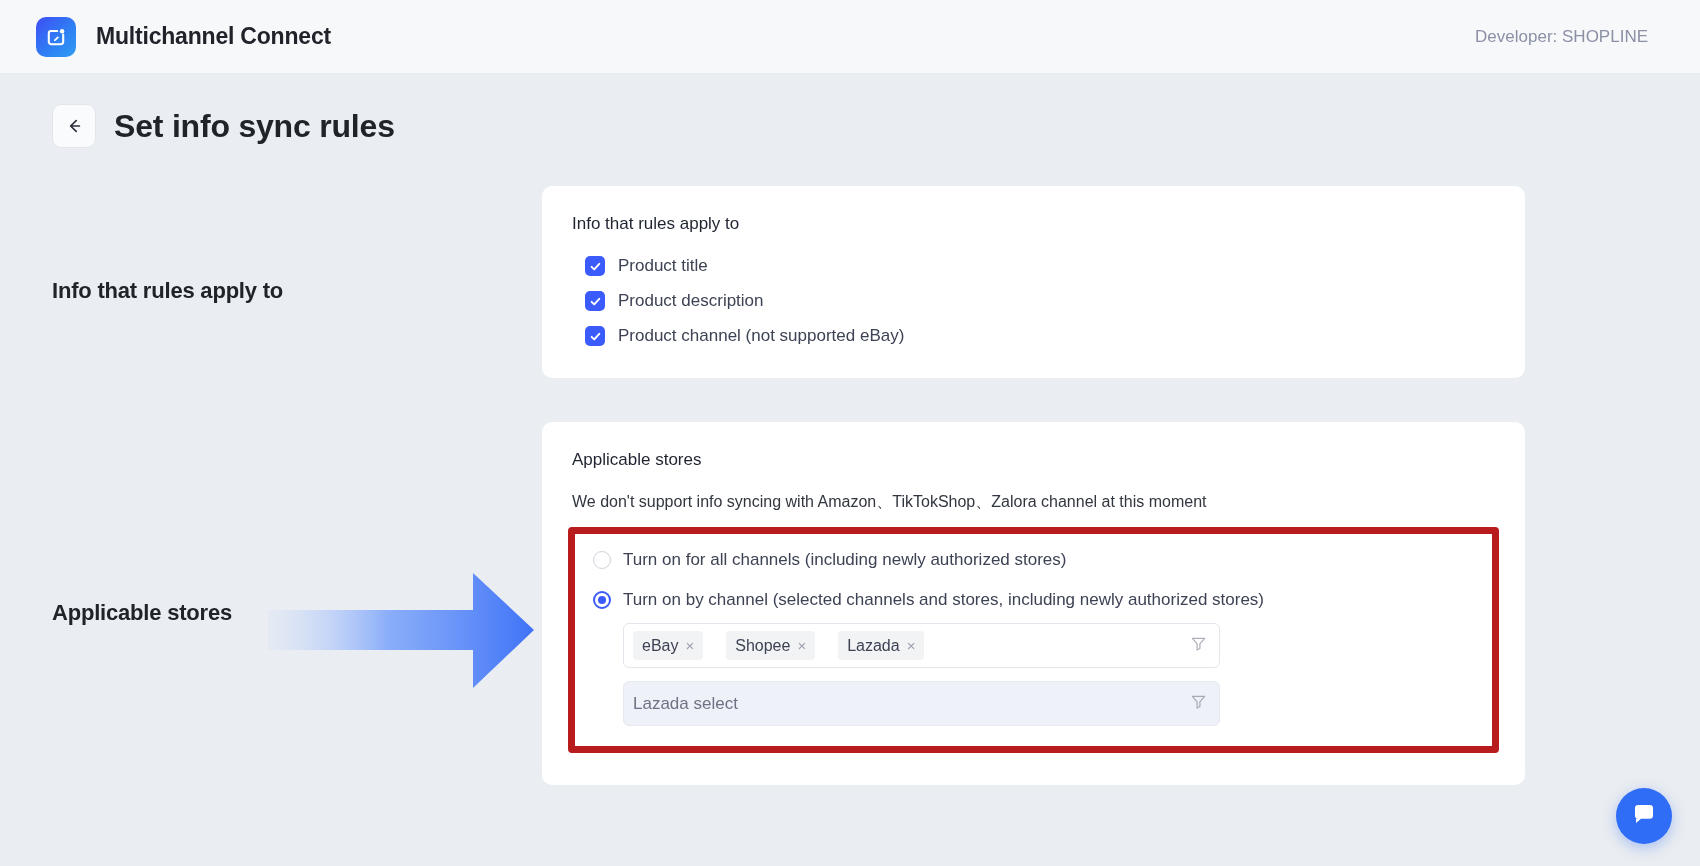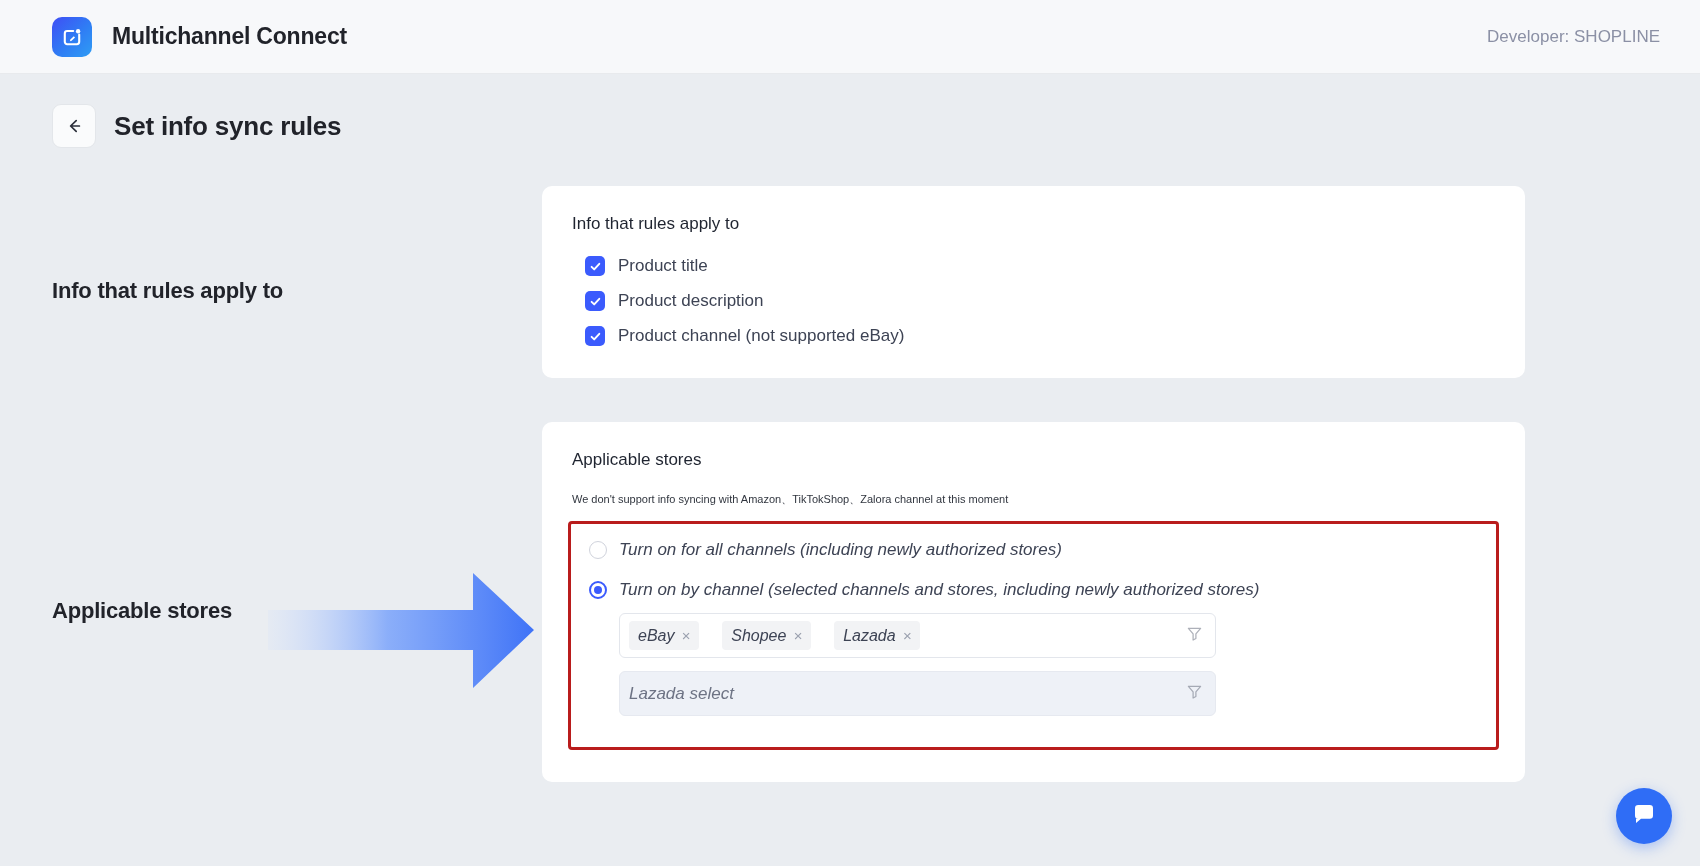--- a/index.html
+++ b/index.html
@@ -11,41 +11,41 @@
   }
   body { position: relative; }
 
   
   .app-header {
     height: 74px;
     background: #f7f8fa;
     border-bottom: 1px solid #e8eaed;
     display: flex;
     align-items: center;
-    padding: 0 52px 0 52px;
+    padding: 0 52px 0 36px;
     position: relative;
   }
   .brand { display: flex; align-items: center; gap: 20px; }
   .logo {
     width: 40px; height: 40px;
     border-radius: 10px;
     background: linear-gradient(135deg, #3f4ef5 0%, #2f7df4 55%, #2f9df4 100%);
     display: flex; align-items: center; justify-content: center;
     flex: none;
   }
   .logo svg { display: block; }
   .app-title {
     font-size: 23px;
     font-weight: bold;
     color: #21232a;
     letter-spacing: -0.2px;
   }
   .dev-label {
     position: absolute;
-    right: 40px;
+    right: 52px;
     top: 50%;
     transform: translateY(-50%);
     font-size: 17px;
     color: #8b90a5;
   }
 
   
   .page { padding: 30px 52px 0 52px; position: relative; }
 
   .page-head { display: flex; align-items: center; gap: 18px; margin-bottom: 38px; }
@@ -53,21 +53,21 @@
     width: 44px; height: 44px;
     border-radius: 9px;
     background: #fafbfc;
     border: 1px solid #e3e6ea;
     display: flex; align-items: center; justify-content: center;
     cursor: pointer;
     flex: none;
   }
   .back-btn svg { display:block; }
   .page-title {
-    font-size: 26px;
+    font-size: 32px;
     font-weight: bold;
     color: #21232a;
     letter-spacing: -0.2px;
   }
 
   
   .section { display: flex; align-items: center; margin-bottom: 44px; }
   .section-label {
     width: 490px;
     flex: none;
@@ -99,32 +99,31 @@
     border-radius: 5px;
     background: #3b5bfd;
     display: flex; align-items: center; justify-content: center;
     flex: none;
   }
   .cb svg { display: block; }
   .check-label { font-size: 17px; color: #3d4354; }
 
   
   .note {
-    font-size: 11px;
+    font-size: 16px;
     color: #31363f;
     margin-bottom: 14px;
   }
 
   .radio-box {
-    border: 3px solid #b91c1c;
+    border: 7px solid #b91c1c;
     border-radius: 4px;
-    padding: 16px 18px 31px 18px;
+    padding: 16px 18px 20px 18px;
     margin: 0 -4px;
     position: relative;
-    font-style: italic;
   }
   .radio-row { display: flex; align-items: center; gap: 12px; cursor: pointer; }
   .radio {
     width: 18px; height: 18px;
     border-radius: 50%;
     border: 1.6px solid #d0d3dc;
     background: #fff;
     flex: none;
     display: flex; align-items: center; justify-content: center;
   }

